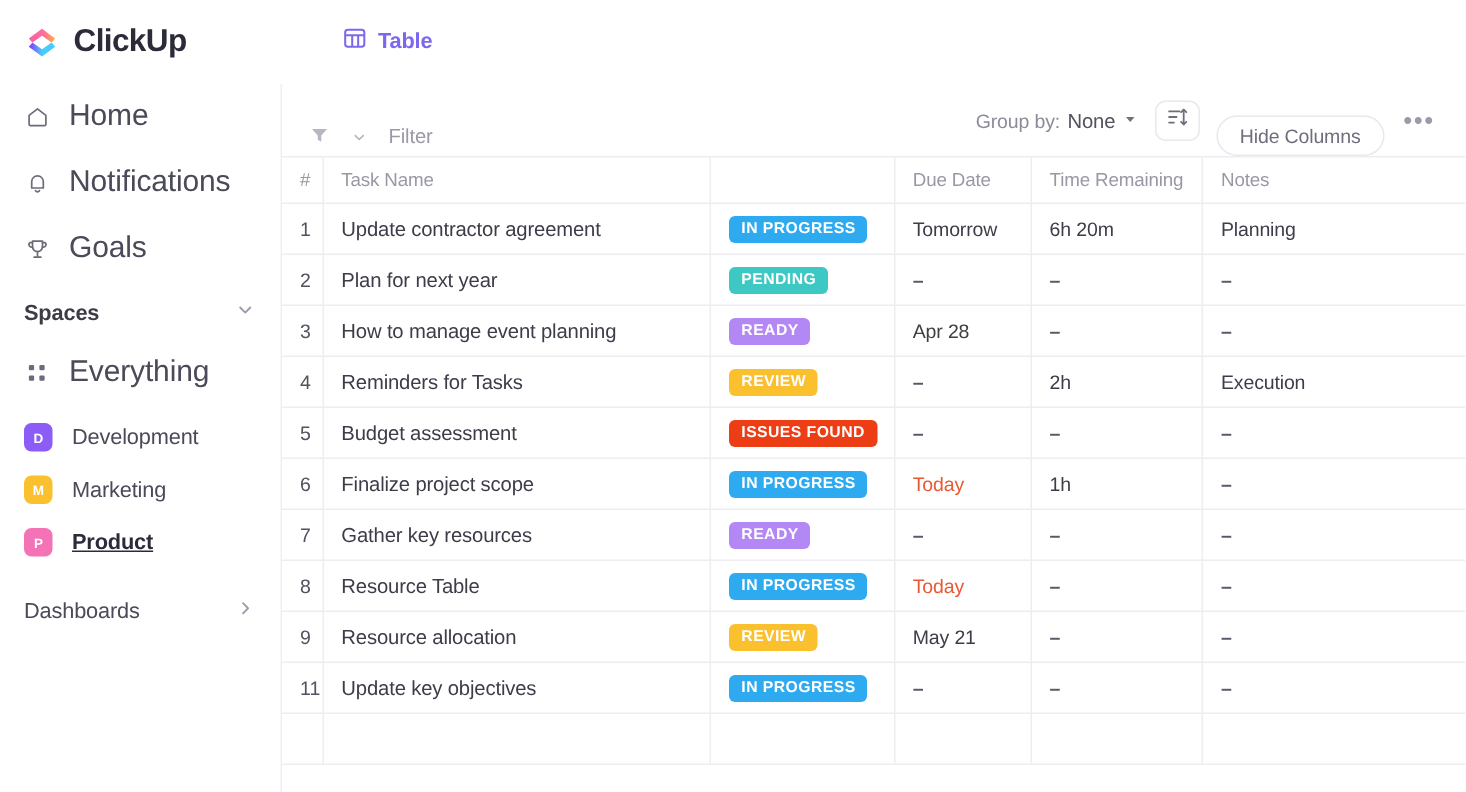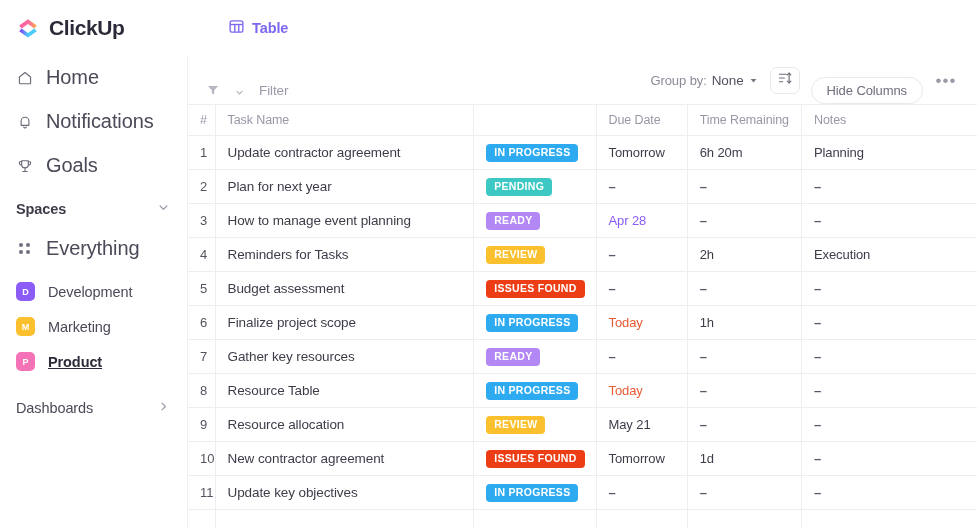--- a/index.html
+++ b/index.html
@@ -598,21 +598,21 @@
                 <td class="task">Plan for next year</td>
                 <td class="status"><span class="badge" style="background: rgb(61, 200, 195);">PENDING</span></td>
                 <td class="due"><span class="dash">–</span></td>
                 <td class="time"><span class="dash">–</span></td>
                 <td class="notes"><span class="dash">–</span></td>
               </tr>
               <tr>
                 <td class="num">3</td>
                 <td class="task">How to manage event planning</td>
                 <td class="status"><span class="badge" style="background: rgb(179, 136, 245);">READY</span></td>
-                <td class="due overdue" style="color: #8b5cf6; margin-top: 36px;">Apr 28</td>
+                <td class="due overdue" style="color: #404040; margin-top: 36px;">Apr 28</td>
                 <td class="time"><span class="dash">–</span></td>
                 <td class="notes"><span class="dash">–</span></td>
               </tr>
               <tr>
                 <td class="num">4</td>
                 <td class="task">Reminders for Tasks</td>
                 <td class="status"><span class="badge" style="background: rgb(251, 192, 45);">REVIEW</span></td>
                 <td class="due"><span class="dash">–</span></td>
                 <td class="time">2h</td>
                 <td class="notes">Execution</td>
@@ -648,28 +648,20 @@
                 <td class="due overdue" style="color: rgb(232, 90, 51);">Today</td>
                 <td class="time"><span class="dash">–</span></td>
                 <td class="notes"><span class="dash">–</span></td>
               </tr>
               <tr>
                 <td class="num">9</td>
                 <td class="task">Resource allocation</td>
                 <td class="status"><span class="badge" style="background: rgb(251, 192, 45);">REVIEW</span></td>
                 <td class="due">May 21</td>
                 <td class="time"><span class="dash">–</span></td>
-                <td class="notes"><span class="dash">–</span></td>
-              </tr>
-              <tr>
-                <td class="num">10</td>
-                <td class="task">New contractor agreement</td>
-                <td class="status"><span class="badge" style="background: rgb(236, 61, 21);">ISSUES FOUND</span></td>
-                <td class="due">Tomorrow</td>
-                <td class="time">1d</td>
                 <td class="notes"><span class="dash">–</span></td>
               </tr>
               <tr>
                 <td class="num">11</td>
                 <td class="task">Update key objectives</td>
                 <td class="status"><span class="badge" style="background: rgb(46, 171, 240);">IN PROGRESS</span></td>
                 <td class="due"><span class="dash">–</span></td>
                 <td class="time"><span class="dash">–</span></td>
                 <td class="notes"><span class="dash">–</span></td>
               </tr>

